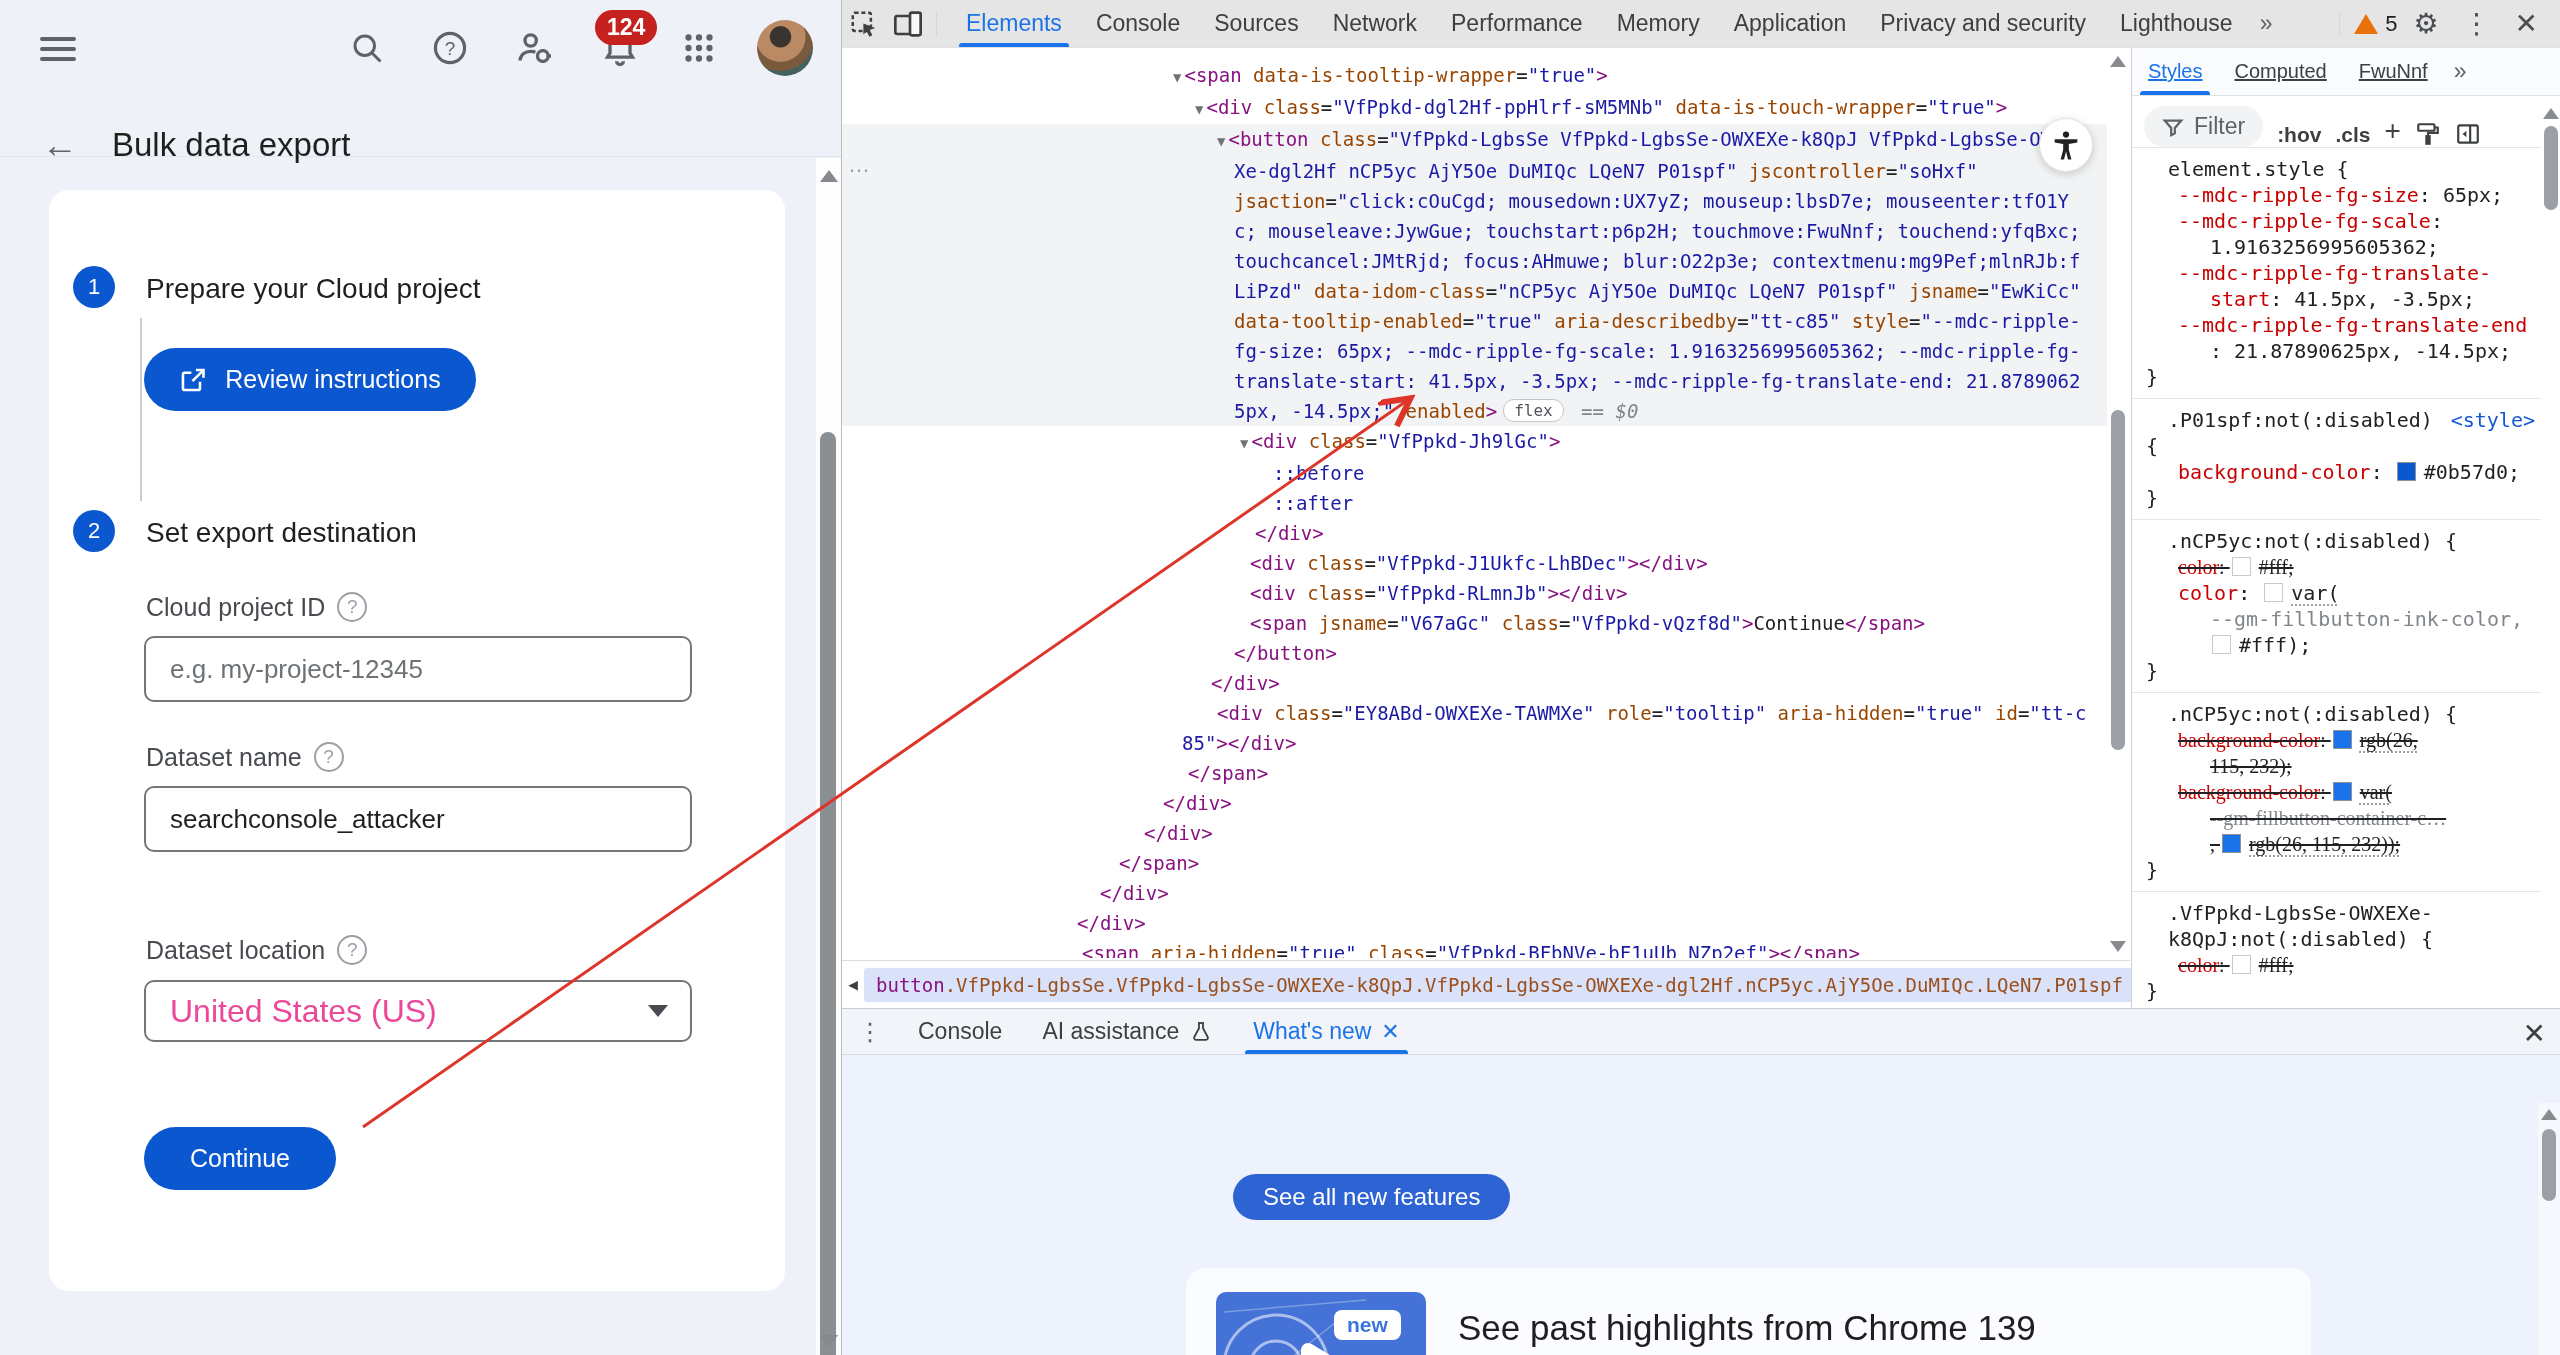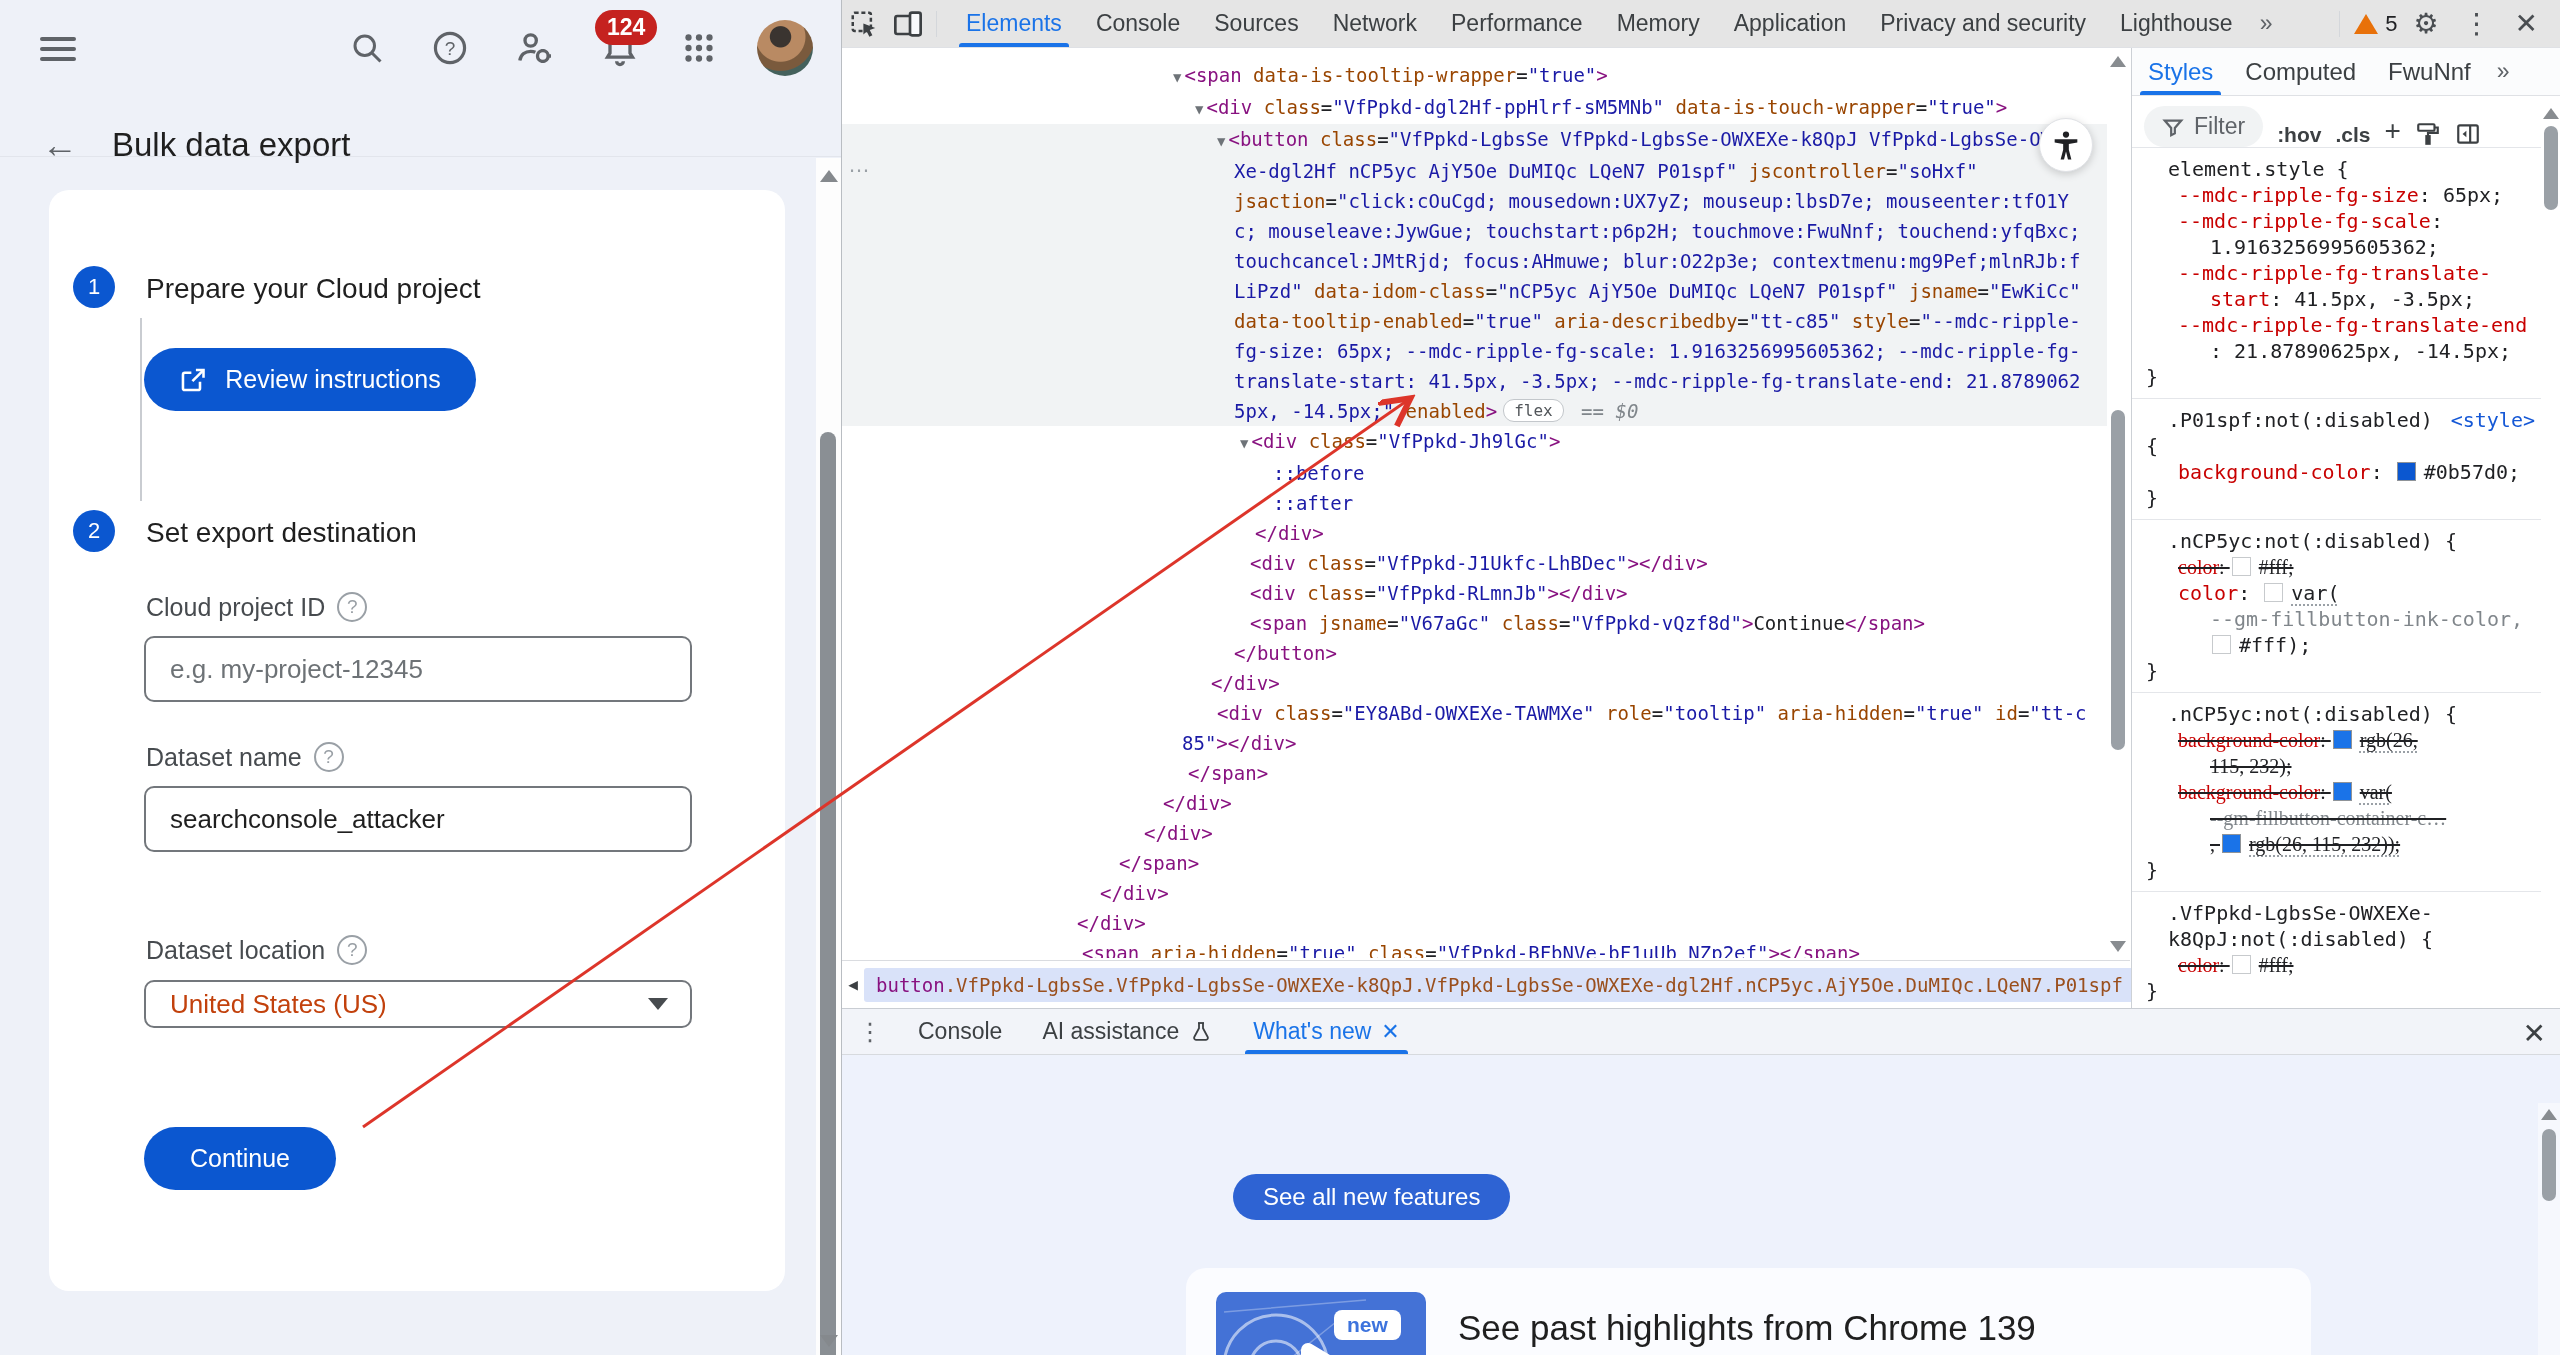--- a/index.html
+++ b/index.html
@@ -29,22 +29,22 @@
   .step-connector { position:absolute; left:91px; top:128px; width:2px; height:183px; background:#c9ccd1; }
   .btn-blue { position:absolute; background:#0b57d0; color:#fff; border:none; border-radius:32px;
               font-family:"Liberation Sans",sans-serif; font-size:25px; font-weight:500;
               display:flex; align-items:center; justify-content:center; cursor:pointer; }
   .field-label { position:absolute; font-size:25px; color:#474b4f; display:flex; align-items:center; gap:12px; }
   .q-ic { width:30px; height:30px; border:2px solid #9aa0a6; border-radius:50%; color:#9aa0a6;
           font-size:19px; display:inline-flex; align-items:center; justify-content:center; }
   .tf { position:absolute; left:95px; width:548px; height:66px; border:2px solid #73777c; border-radius:10px;
         background:#fff; font-family:"Liberation Sans",sans-serif; font-size:26px; color:#1f1f1f; padding:0 24px; }
   .tf::placeholder { color:#6d7276; opacity:1; }
-  .select { position:absolute; left:95px; width:548px; height:48px; border:2px solid #73777c; border-radius:10px;
-            background:#fff; display:flex; align-items:center; padding:0 24px; font-size:26px; color:#c2410c; cursor:pointer; }
+  .select { position:absolute; left:95px; width:548px; height:62px; border:2px solid #73777c; border-radius:10px;
+            background:#fff; display:flex; align-items:center; padding:0 24px; font-size:32px; color:#ec4899; cursor:pointer; }
   .select .caret { position:absolute; right:22px; width:0; height:0; border-left:10px solid transparent;
                    border-right:10px solid transparent; border-top:12px solid #474b4f; }
 
   .page-scroll { position:absolute; left:816px; top:158px; width:25px; height:1197px; background:#fdfdfd; }
   .ps-arrow { position:absolute; left:4px; width:0; height:0; border-left:9px solid transparent; border-right:9px solid transparent; }
   .ps-up { top:12px; border-bottom:12px solid #85898d; }
   .ps-down { bottom:8px; border-top:12px solid #85898d; }
   .ps-thumb { position:absolute; left:4px; top:274px; width:16px; height:1014px; background:#8a8f94; border-radius:8px; }
 
   
@@ -88,21 +88,21 @@
   .sb-down { position:absolute; left:3px; bottom:8px; width:0; height:0; border-left:8px solid transparent; border-right:8px solid transparent; border-top:11px solid #888c90; }
   .sb-thumb { position:absolute; left:4px; width:14px; background:#9aa0a6; border-radius:7px; }
   .dt-breadcrumb { position:absolute; left:0; top:912px; width:1288px; height:48px; background:#fff; border-top:1px solid #dadce0;
                    display:flex; align-items:center; font-family:"DejaVu Sans Mono", monospace; font-size:19px; }
   .bc-arrow { width:22px; text-align:center; color:#3c4043; font-size:16px; cursor:pointer; flex:0 0 auto; }
   .bc-chip { background:#d9e2f9; padding:6px 12px; border-radius:3px; white-space:nowrap; cursor:pointer; }
   .bc-tag { color:#881280; } .bc-rest { color:#9a4f1d; }
 
   .dt-styles { position:absolute; left:1289px; top:0; width:430px; height:960px; background:#fff; border-left:1px solid #cdd1d6; overflow:hidden; }
   .st-tabs { position:relative; height:48px; border-bottom:1px solid #dfe1e5; display:flex; align-items:center; background:#fbfcfd; }
-  .st-tab { position:relative; height:100%; display:flex; align-items:center; padding:0 16px; font-size:24px; color:#3c4043; cursor:pointer; }
+  .st-tab { position:relative; height:100%; display:flex; align-items:center; padding:0 16px; font-size:20px; color:#3c4043; cursor:pointer;text-decoration:underline; }
   .st-tab.active { color:#1a73e8; }
   .st-tab.active::after { content:""; position:absolute; left:8px; right:8px; bottom:0; height:4px; background:#1a73e8; border-radius:3px 3px 0 0; }
   .st-toolbar { height:52px; display:flex; align-items:flex-end; gap:14px; padding:0 12px; border-bottom:1px solid #e4e6ea; }
   .filter-pill { display:flex; align-items:center; gap:10px; background:#f1f3f4; border-radius:22px; padding:7px 18px;
                  color:#5f6368; font-size:23px; cursor:text; }
   .st-toggle { font-size:21px; font-weight:700; color:#3c4043; cursor:pointer; }
   .st-plus { font-size:28px; color:#3c4043; cursor:pointer; }
   .rules { position:relative; font-family:"DejaVu Sans Mono", monospace; font-size:20px; line-height:26px;
            padding:8px 26px 0 14px; }
   .sl { position:relative; }

